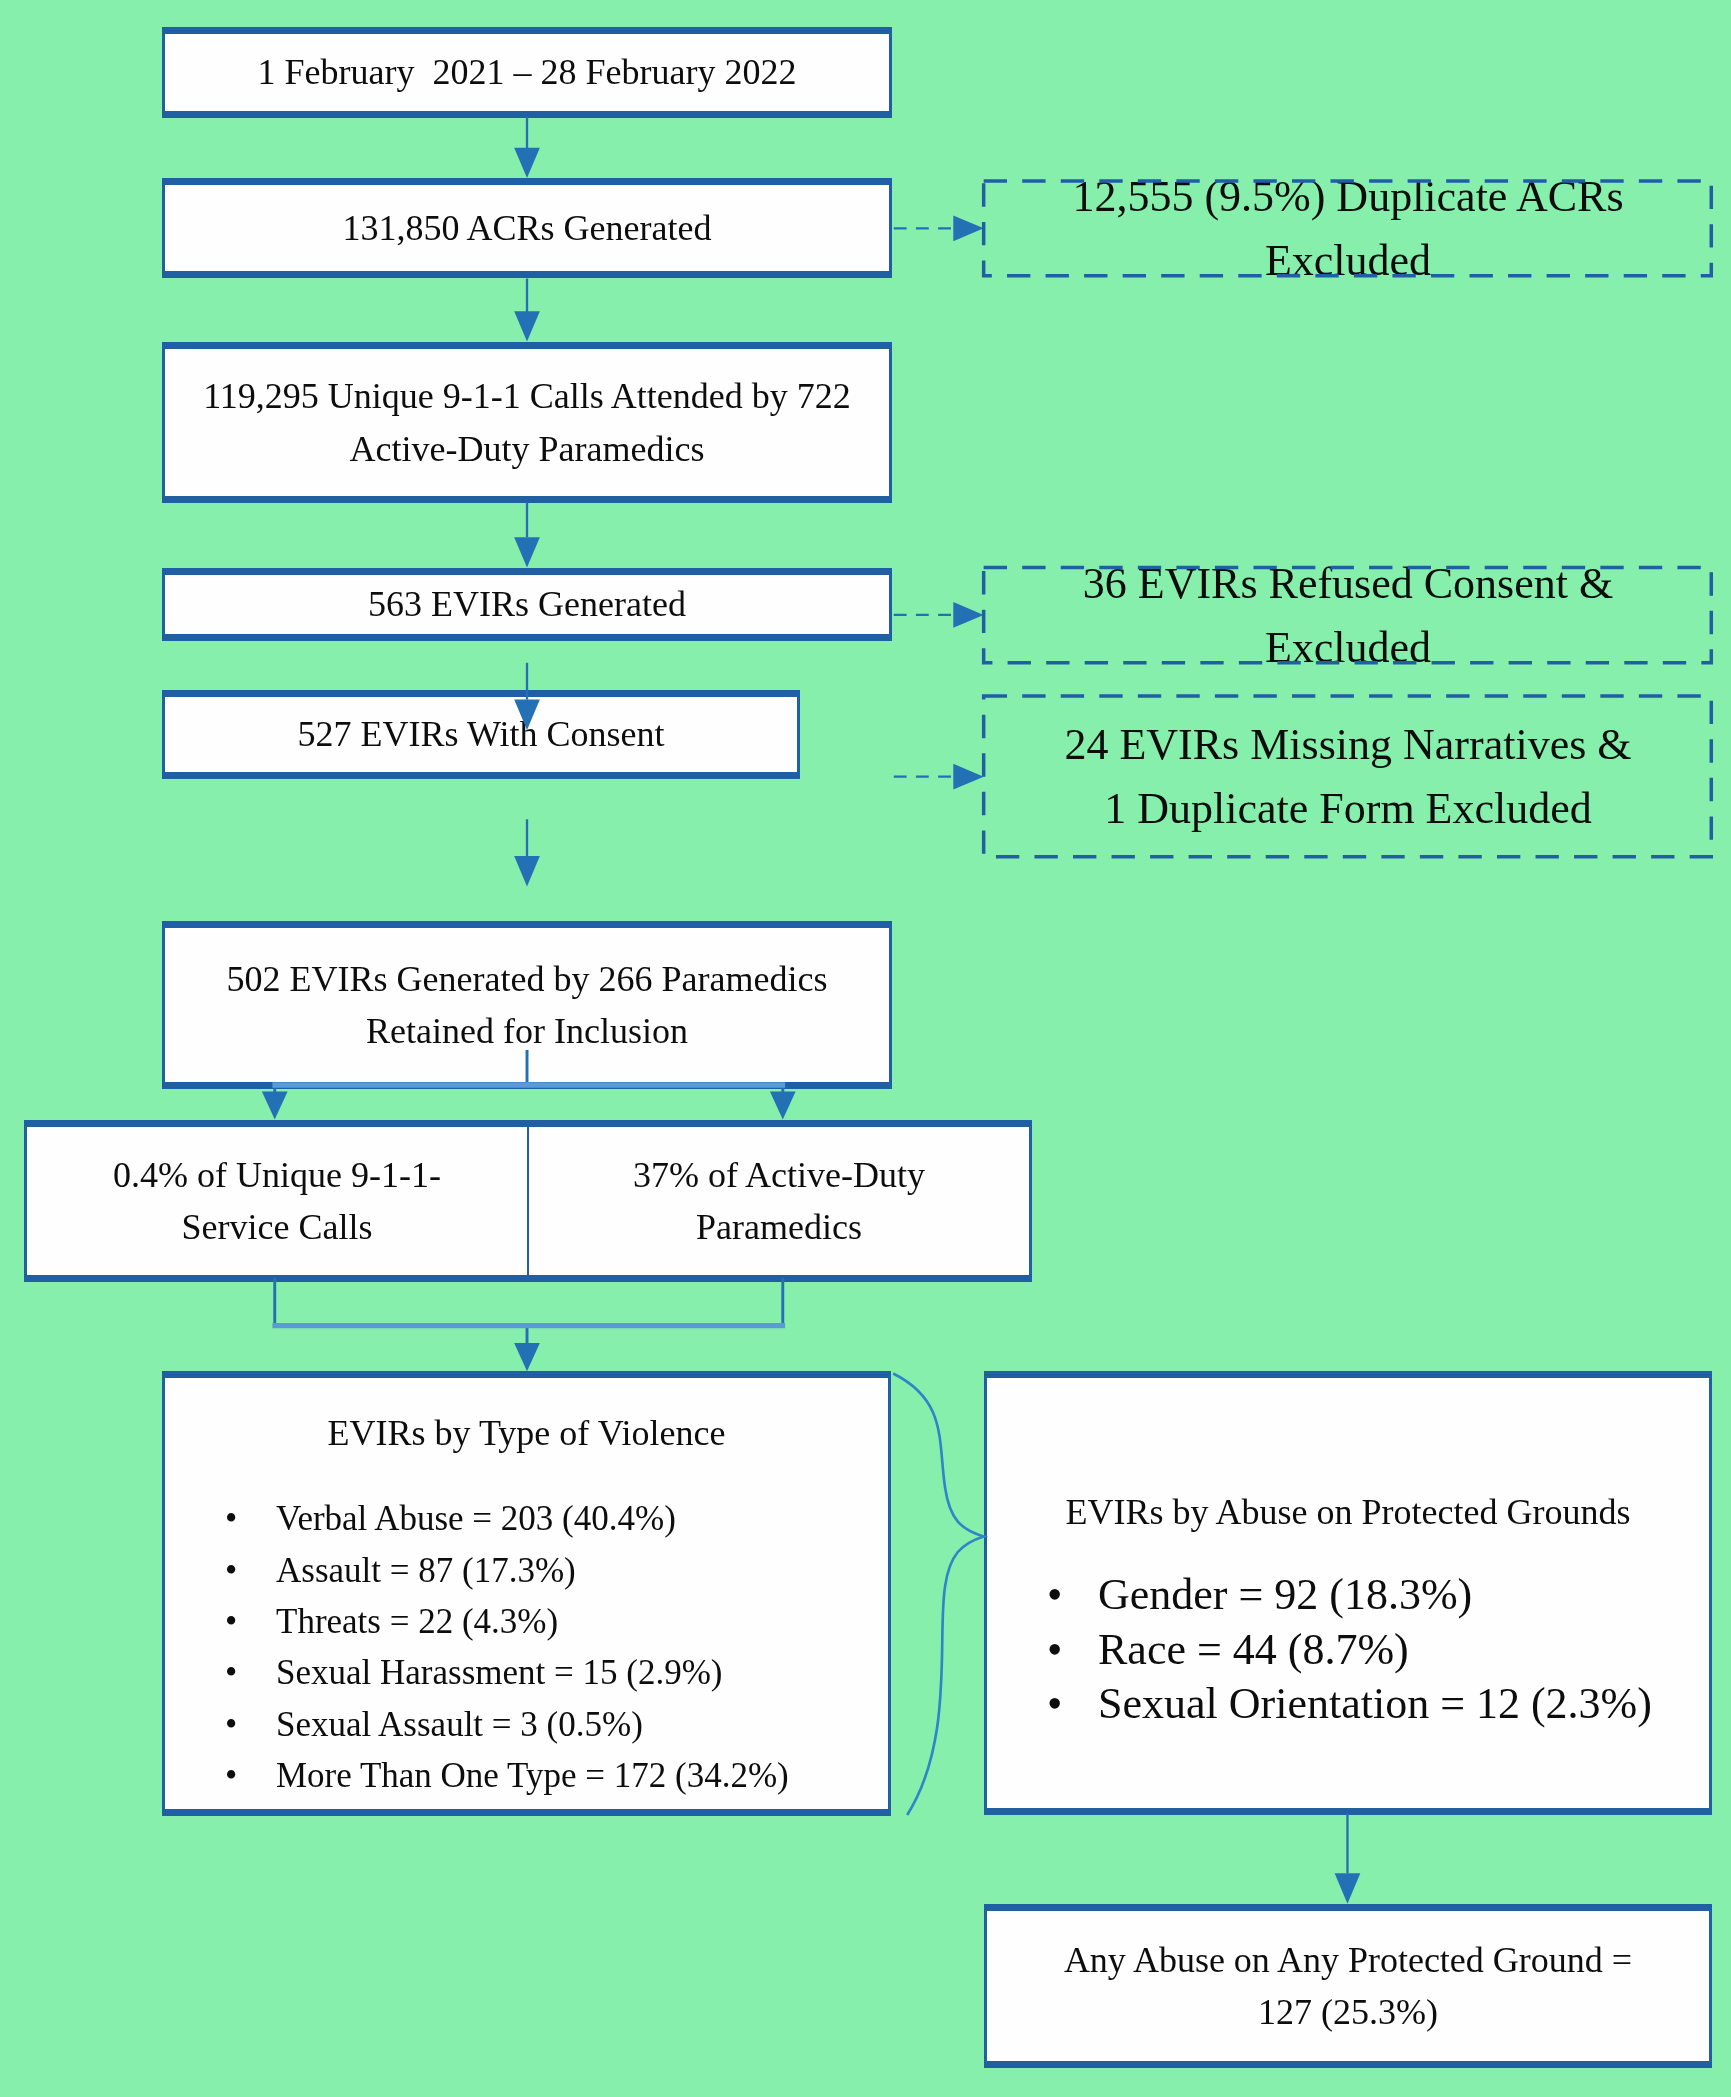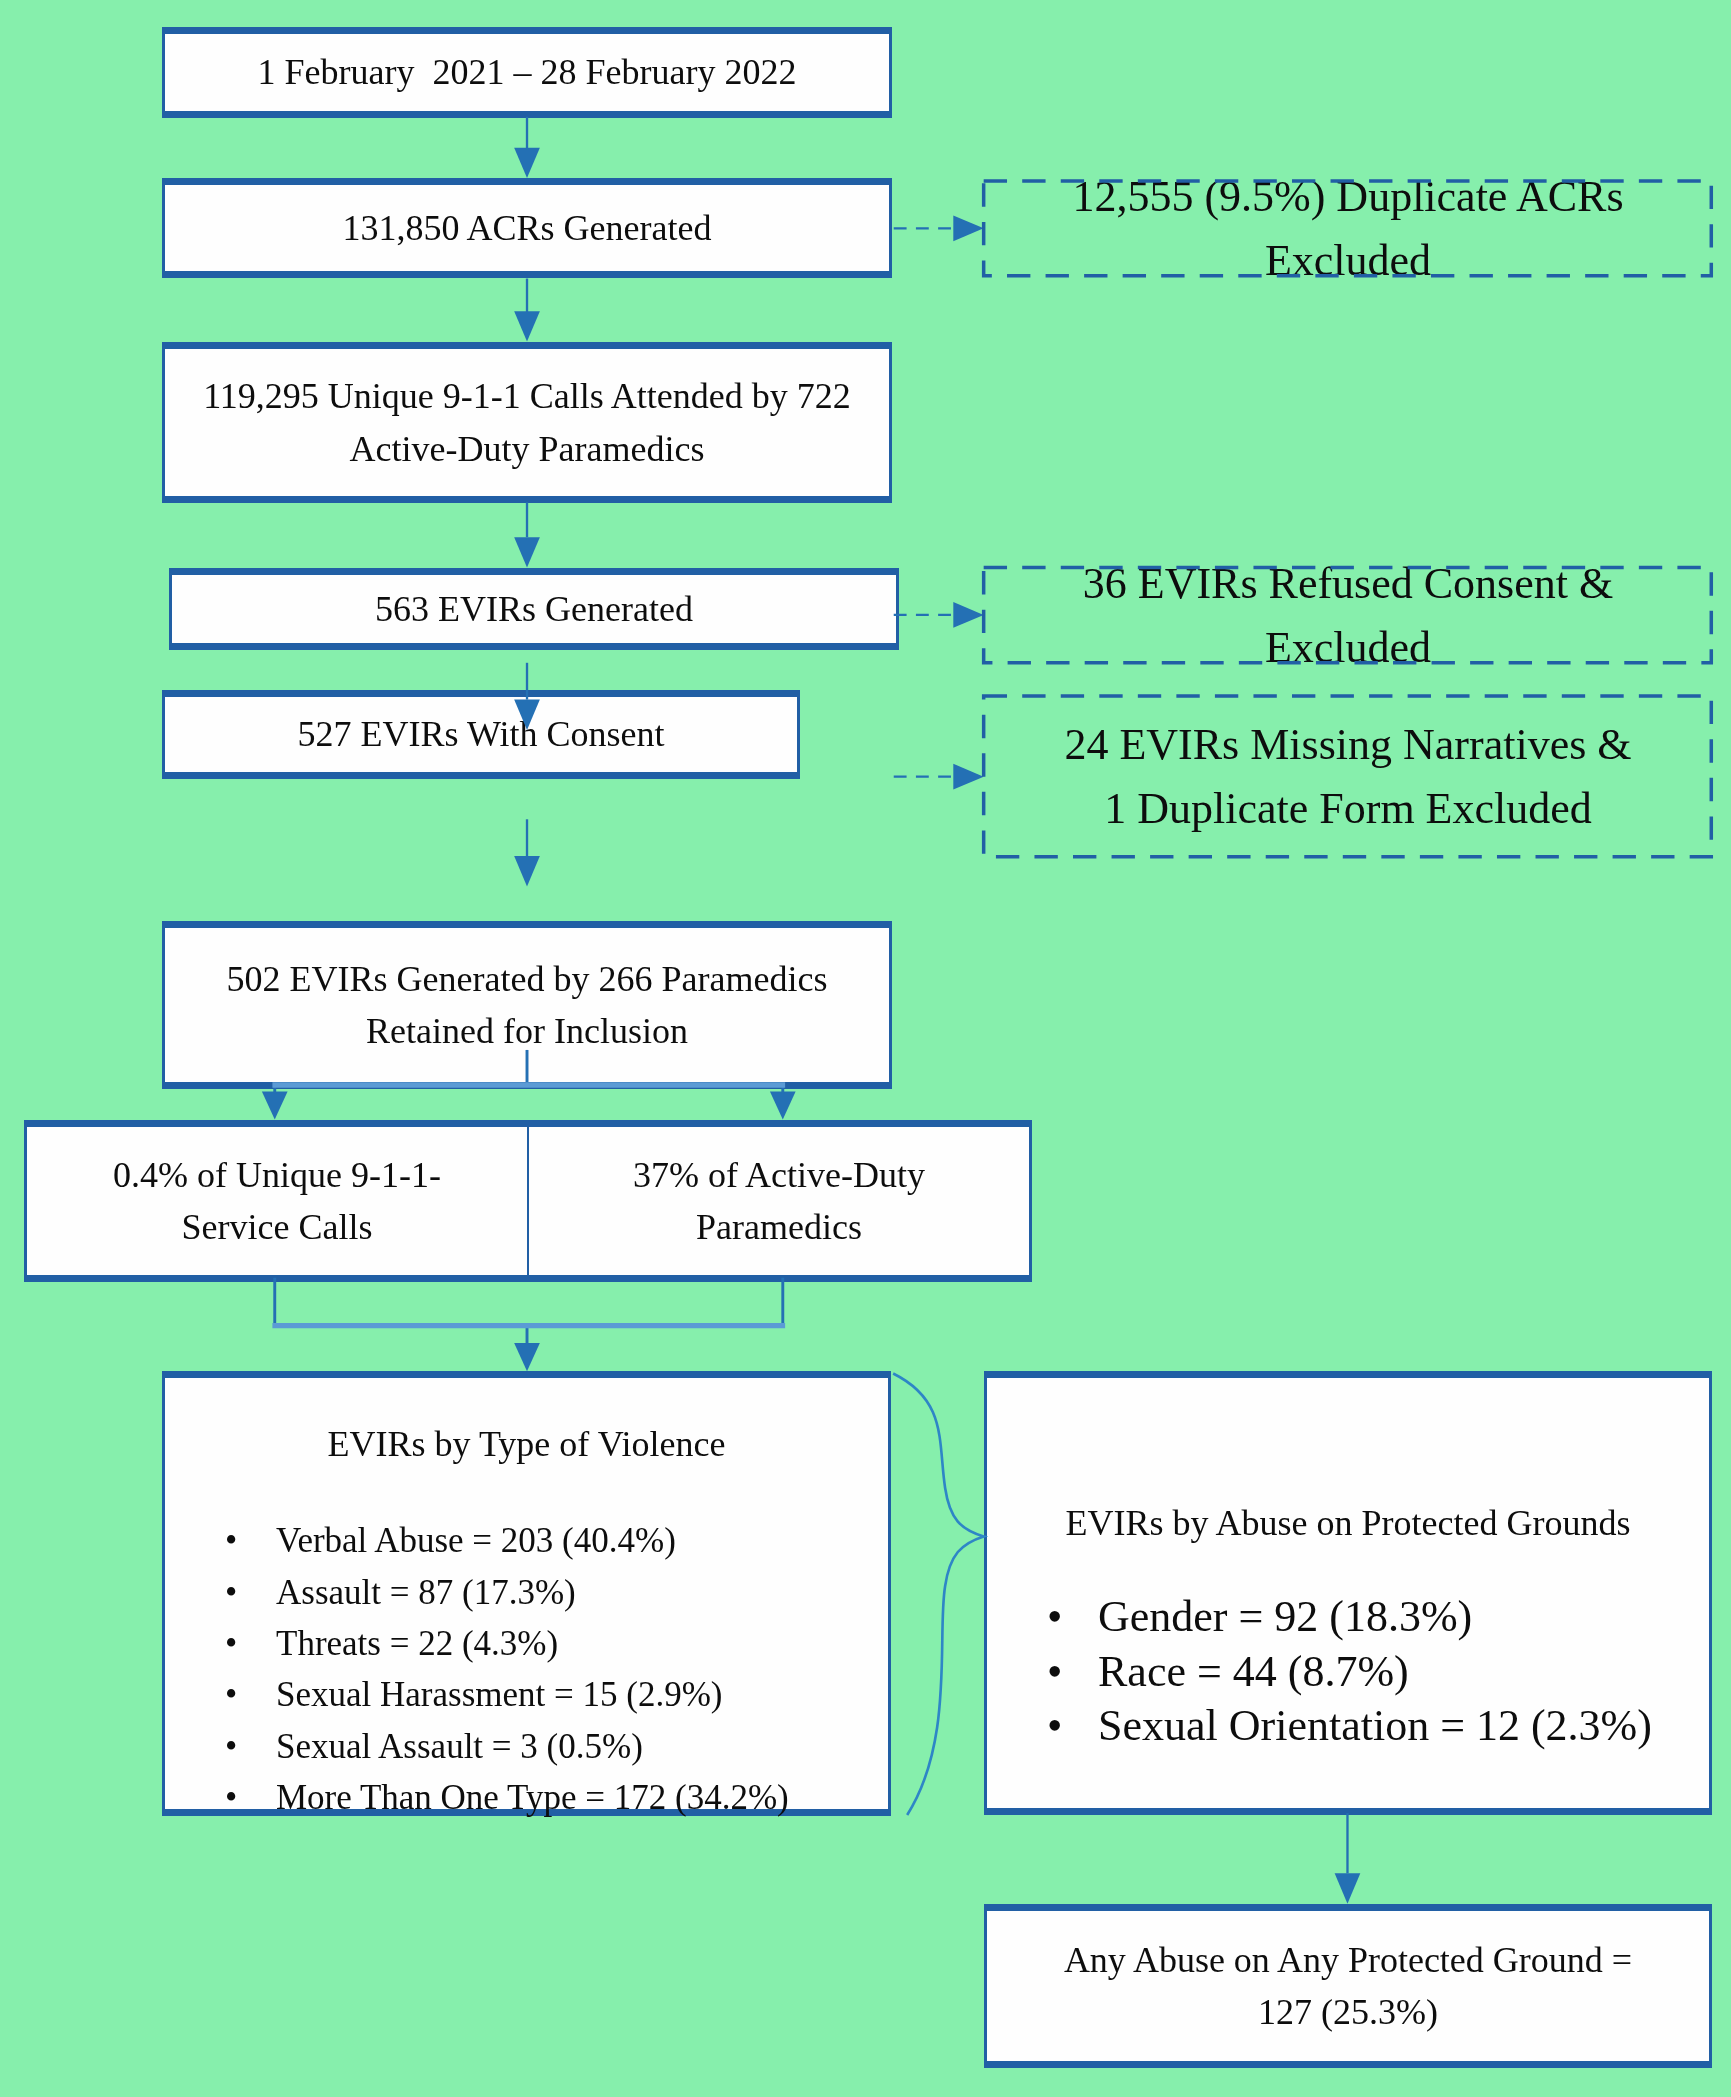--- a/index.html
+++ b/index.html
@@ -38,21 +38,21 @@
     display:flex;align-items:center;justify-content:center;
     padding:0 41px;box-sizing:border-box;text-align:center;
   }
   .cell-left{width:502px;border-right:2.9px solid #215fa5;}
   .cell-right{flex:1;}
   .listbox{
     flex-direction:column;align-items:stretch;justify-content:flex-start;
     text-align:left;padding:29px 32px 0 32px;
   }
   .listbox .btitle{
-    text-align:center;font-size:36px;line-height:1.45;margin:11px;
+    text-align:center;font-size:36px;line-height:1.45;margin:0;
   }
   .vlist{margin:42px 0 0 28px;}
   .vlist .li{font-size:35px;line-height:1.0;margin-bottom:16.4px;display:flex;}
   .plist{margin:35px 0 0 28px;}
   .plist .li{font-size:44px;line-height:1.0;margin-bottom:10.5px;display:flex;}
   .li .dot{flex:0 0 auto;width:51px;}
   .li .dot::before{content:"\2022";}
   .protected-pad{padding-top:108px;}
 </style>
 </head>
@@ -117,21 +117,21 @@
   </div>
 
   <div class="box" style="left:162px;top:178px;width:730px;height:100px">
     <span>131,850 ACRs Generated</span>
   </div>
 
   <div class="box" style="left:162px;top:342px;width:730px;height:161px">
     <span>119,295 Unique 9-1-1 Calls Attended by 722 Active-Duty Paramedics</span>
   </div>
 
-  <div class="box" style="left:169px;top:568px;width:730px;height:82px">
+  <div class="box" style="left:162px;top:568px;width:730px;height:73px">
     <span>563 EVIRs Generated</span>
   </div>
 
   <div class="box" style="left:162px;top:690px;width:638px;height:89px">
     <span>527 EVIRs With Consent</span>
   </div>
 
   <div class="box" style="left:162px;top:921px;width:730px;height:168px">
     <span>502 EVIRs Generated by 266 Paramedics Retained for Inclusion</span>
   </div>

